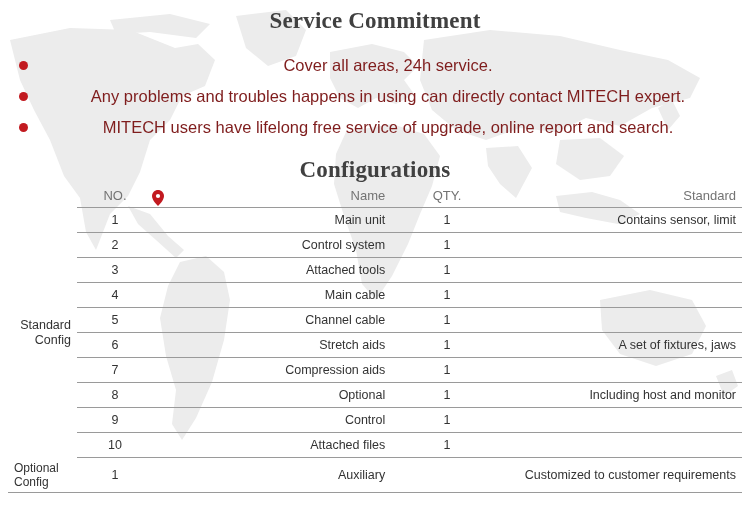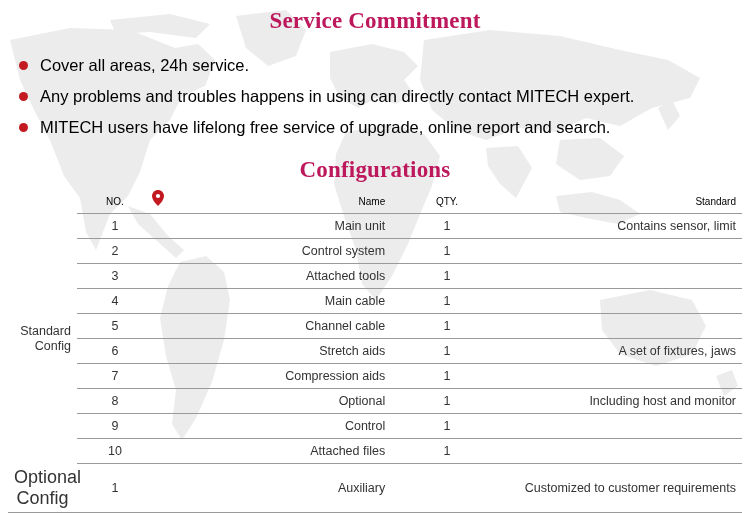--- a/index.html
+++ b/index.html
@@ -28,40 +28,41 @@
 
   .page {
     position: relative;
     z-index: 2;
     width: 750px;
     height: 513px;
   }
 
   .title {
     text-align: center;
-    color: #be185d;
+    color: #404040;
     font-family: "Liberation Serif", serif;
     font-weight: bold;
     font-size: 23px;
     letter-spacing: 0.2px;
   }
   #service-title { padding-top: 8px; }
-  #config-title { padding-top: 14px; margin-bottom: 6px; }
+  #config-title { padding-top: 14px; }
 
   .bullets {
     margin: 16px 0 0 0;
     padding: 0 14px 0 18px;
     list-style: none;
   }
   .bullets li {
     position: relative;
     padding-left: 22px;
     font-size: 16.5px;
     line-height: 31px;
-    color: #000000;
+    color: #7f1d1d;
+    text-align: center;
   }
   .bullets li .dot {
     position: absolute;
     left: 1px;
     top: 11px;
     width: 9px;
     height: 9px;
     background: #c21a20;
     border-radius: 50%;
     display: block;
@@ -85,36 +86,36 @@
   table.conf col.c-rem   { width: 236px; }
 
   table.conf th, table.conf td {
     padding: 3px 6px 3px 6px;
     height: 18px;
     font-weight: normal;
     vertical-align: middle;
     background: transparent;
   }
   .hdr td, .hdr th {
-    font-size: 10px;
-    color: #000000;
+    font-size: 13px;
+    color: #737373;
     padding-bottom: 4px;
   }
   .u { border-bottom: 1px solid #9a9a9a; }
   .ctr { text-align: center; }
   .lft { text-align: right; }
   .group-cell {
     text-align: right;
     font-size: 12.5px;
     line-height: 15px;
     vertical-align: middle;
   }
   .optional-cell {
-    text-align: center;
-    font-size: 18px;
+    text-align: left;
+    font-size: 12px;
     padding-left: 2px;
   }
 </style>
 </head>
 <body>
 
 <svg class="map-watermark" viewBox="0 0 750 513" preserveAspectRatio="none" xmlns="http://www.w3.org/2000/svg">
   <g fill="#ececec">
 
     <path d="M10 40 L70 28 L130 30 L175 48 L198 44 L215 60 L205 86 L182 96 L170 120 L150 140 L140 172 L128 196 L110 214 L96 250 L86 232 L80 198 L64 176 L50 140 L34 110 L20 80 Z"></path>

